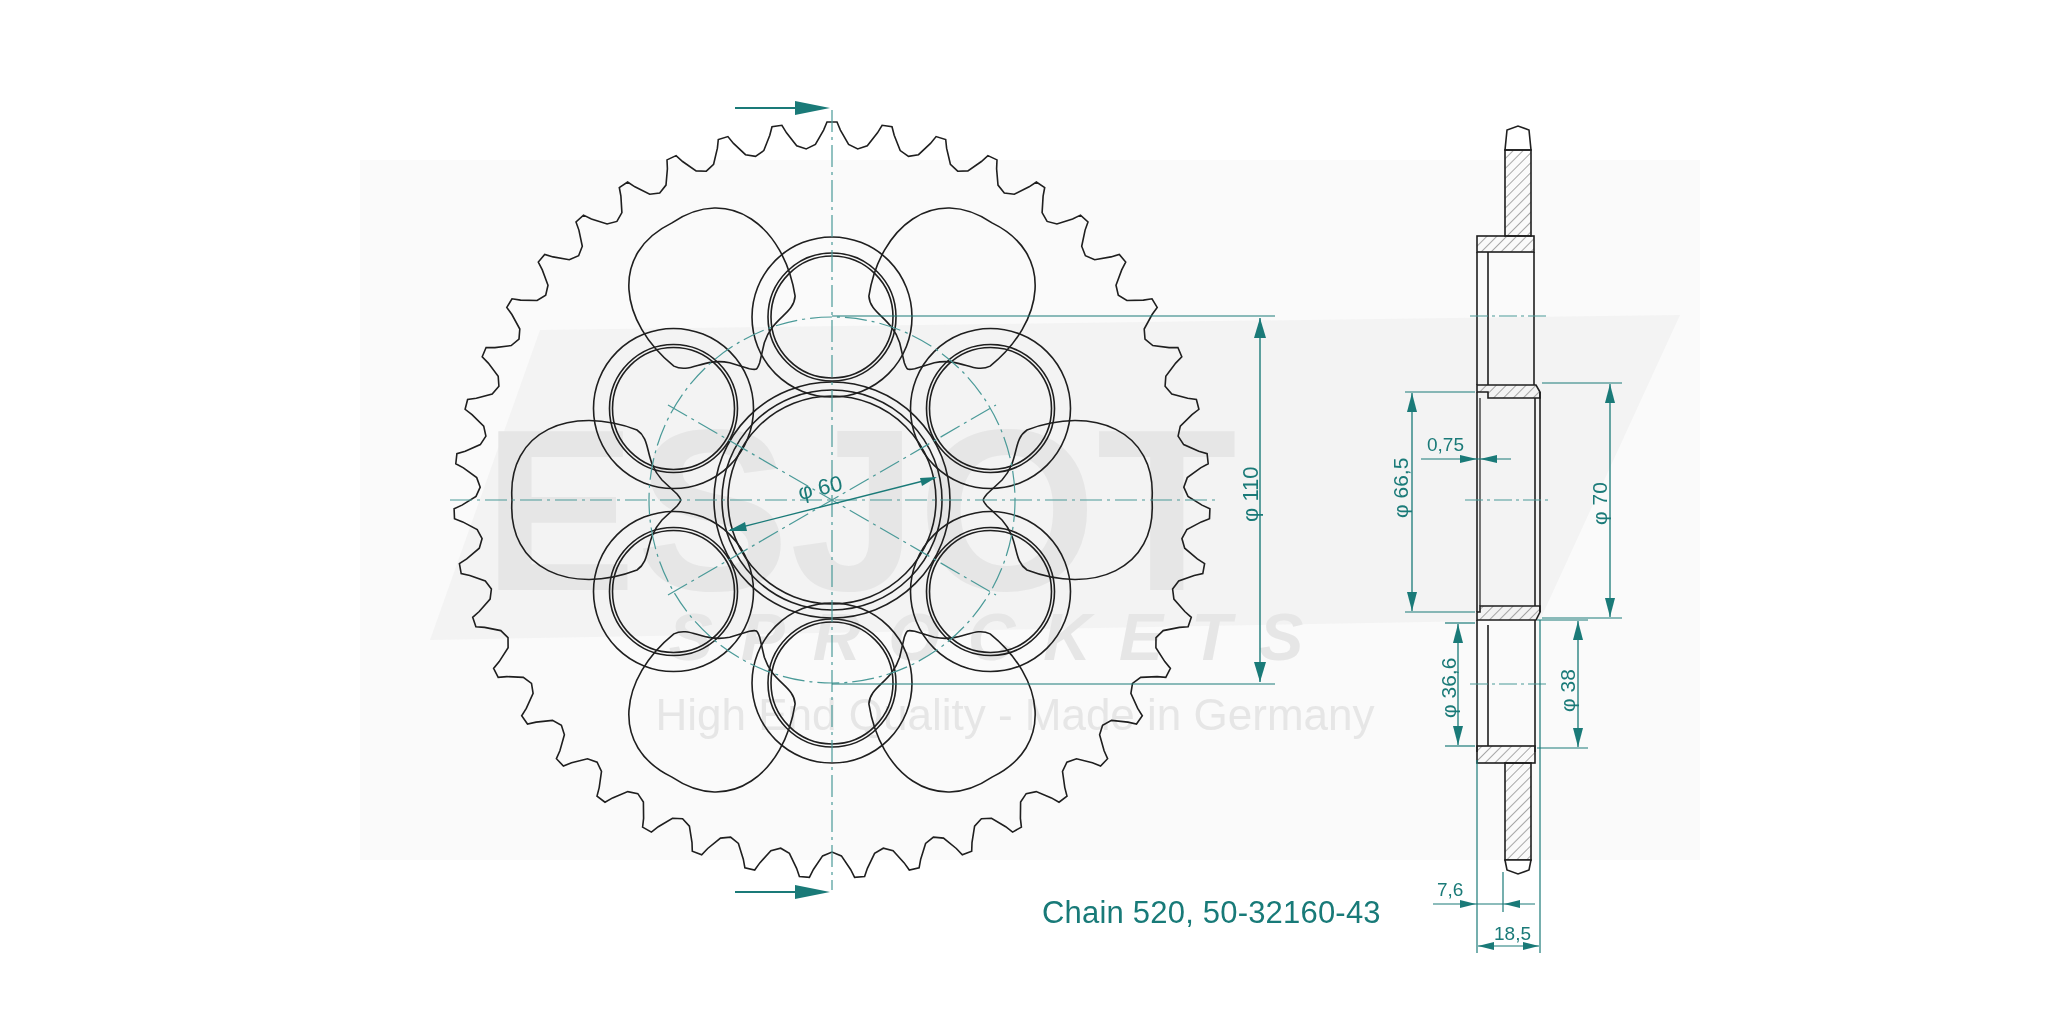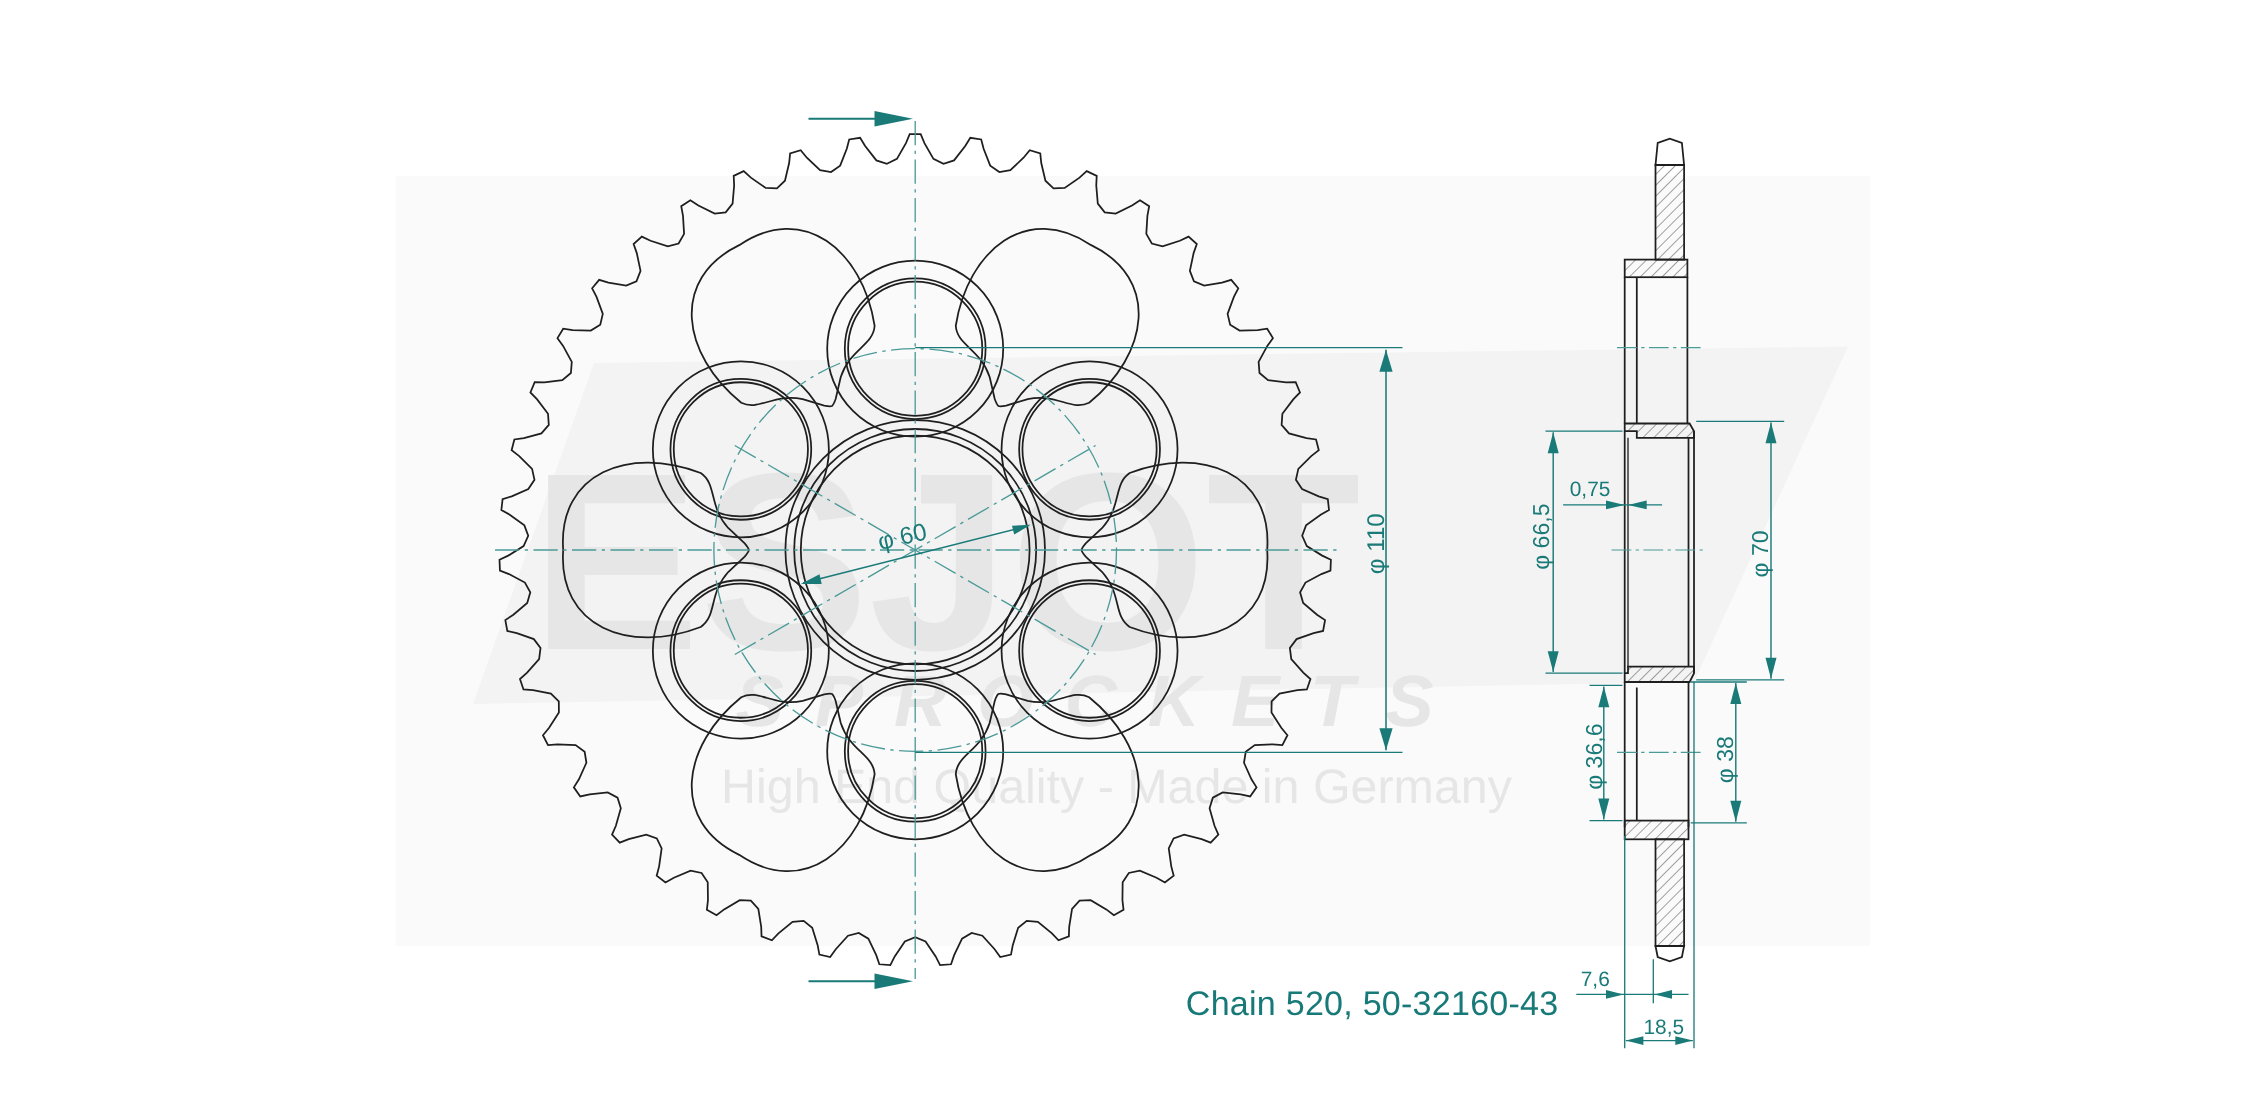--- a/index.html
+++ b/index.html
@@ -1,19 +1,19 @@
 <!DOCTYPE html>
 <html><head>
 <meta charset="utf-8">
 <style>
   html,body{margin:0;padding:0;background:#ffffff;}
   body{width:2048px;height:1011px;overflow:hidden;position:relative;font-family:"Liberation Sans",sans-serif;}
   #canvas{position:absolute;left:0;top:0;width:2048px;height:1011px;}
   .dim{fill:#1a7a78;font-family:"Liberation Sans",sans-serif;}
-  .caption{position:absolute;left:1078px;top:895px;font-size:31px;color:#187a78;font-family:"Liberation Sans",sans-serif;letter-spacing:0.2px;white-space:nowrap;}
+  .caption{position:absolute;left:1042px;top:895px;font-size:31px;color:#187a78;font-family:"Liberation Sans",sans-serif;letter-spacing:0.2px;white-space:nowrap;}
   .wm-tag{fill:#e6e6e6;font-family:"Liberation Sans",sans-serif;}
 </style>
 </head>
 <body>
 
 <svg id="canvas" viewBox="0 0 2048 1011" xmlns="http://www.w3.org/2000/svg">
 
   <g>
     <rect x="360" y="160" width="1340" height="700" fill="#fafafa"></rect>
     <polygon points="540,330 1680,315 1540,620 430,640" fill="#f3f3f3"></polygon>

